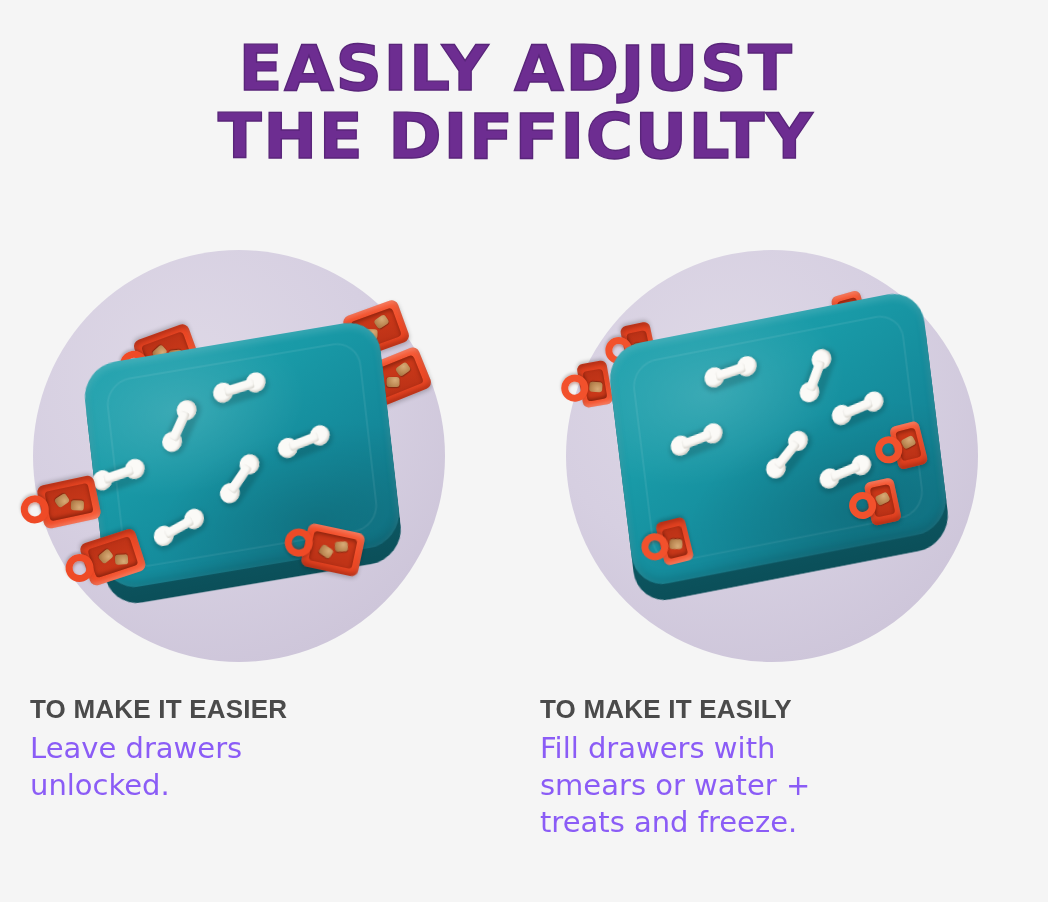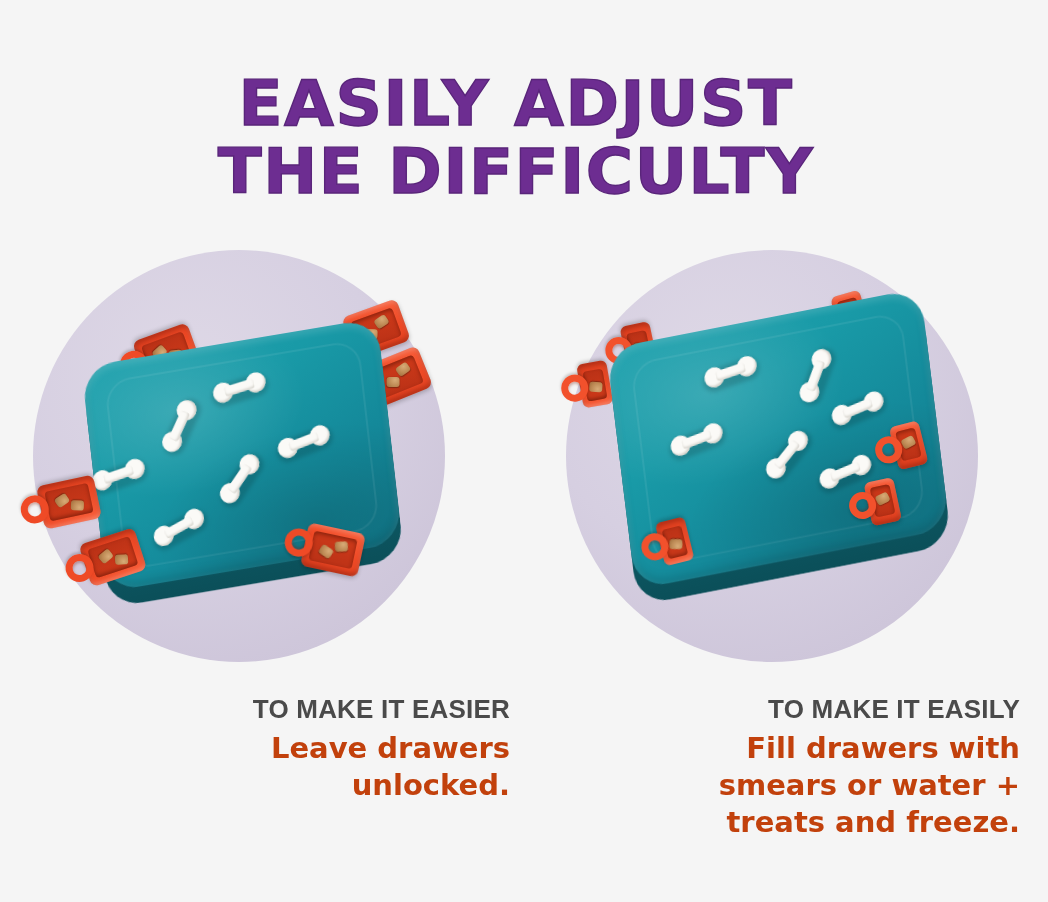--- a/index.html
+++ b/index.html
@@ -23,21 +23,20 @@
 
   
   .headline {
     position: absolute;
     left: 0;
     top: 38px;
     width: 1032px;
     text-align: center;
     line-height: 0.99;
     letter-spacing: -0.5px;
-    margin-top: 35px;
   }
   .headline-line {
     display: block;
     font-family: "DejaVu Sans", sans-serif;
     font-weight: 700;
     font-size: 62px;
     color: #6d2d91;
     text-transform: uppercase;
     letter-spacing: 1.5px;
     -webkit-text-stroke: 1.3px #59257a;
@@ -260,41 +259,41 @@
     position: absolute;
     left: 0;
     top: 694px;
     width: 1048px;
     height: 180px;
   }
   .caption {
     position: absolute;
     top: 0;
     width: 480px;
-    text-align: right;
+    text-align: left;
   }
   .caption.left  { left: 30px; }
   .caption.right { left: 540px; }
   .caption-title {
     display: block;
     font-family: "Liberation Sans", sans-serif;
     font-weight: 700;
     font-size: 26px;
     letter-spacing: 0.2px;
     color: #4a4a4a;
     line-height: 1.22;
   }
   .caption-body {
     display: block;
     margin-top: 4px;
     font-family: "DejaVu Sans", sans-serif;
-    font-weight: 700;
+    font-weight: 400;
     font-size: 29px;
     line-height: 1.28;
-    color: #c2410c;
+    color: #8b5cf6;
     white-space: pre-line;
   }
 </style>
 </head>
 <body>
 
 <div class="page">
 
   <div class="headline">
     <span class="headline-line l1">EASILY ADJUST</span>

